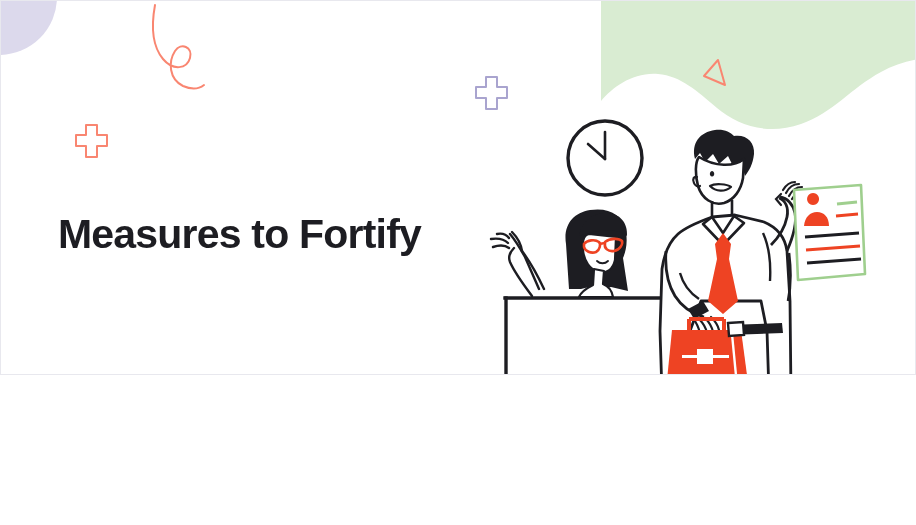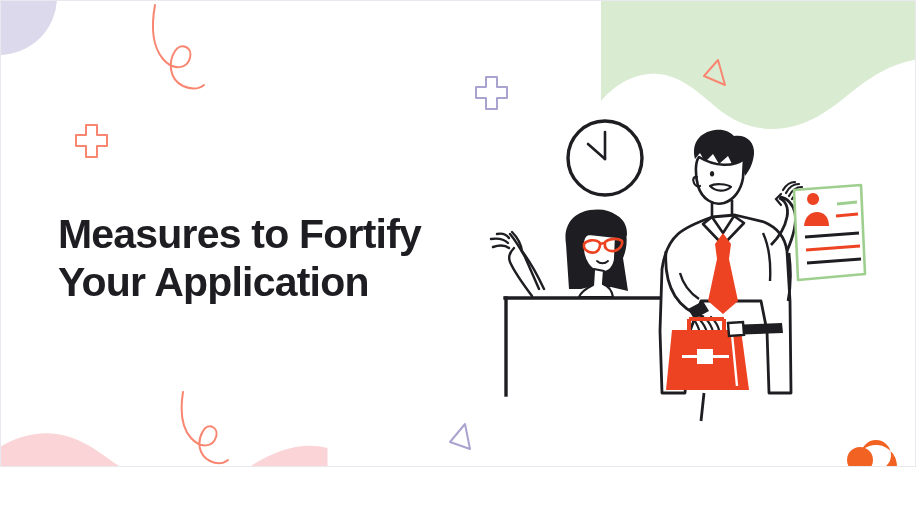--- a/index.html
+++ b/index.html
@@ -6,21 +6,21 @@
     margin: 0;
     padding: 0;
     background: #ffffff;
   }
   body {
     font-family: "Liberation Sans", sans-serif;
   }
   #slide {
     position: relative;
     width: 916px;
-    height: 467px;
+    height: 375px;
     background: #ffffff;
     overflow: hidden;
     border: 1px solid #e8e8ee;
     box-sizing: border-box;
   }
   #bg-layer, #deco-layer, #illo-layer, #logo-layer {
     position: absolute;
     left: 0; top: 0;
     width: 916px;
     height: 525px;
@@ -68,21 +68,20 @@
 
     <path fill="none" stroke="#a9a4cf" stroke-width="2" stroke-linejoin="round" d="M485,76 h11 v10 h10 v11 h-10 v11 h-11 v-11 h-10 v-11 h10 Z"></path>
 
     <path fill="none" stroke="#f98671" stroke-width="2" stroke-linejoin="round" d="M717,59 L724,84 L703,75 Z"></path>
 
     <path fill="none" stroke="#a9a4cf" stroke-width="2" stroke-linejoin="round" d="M464,423 L469,448 L449,441 Z"></path>
   </svg>
 
   <div id="title-block">
     <div class="title-line">Measures to Fortify</div>
-    <div class="title-line">Your Application</div>
   </div>
 
   <svg id="illo-layer" viewBox="0 0 916 525" width="916" height="525">
 
     <g>
       <circle cx="604" cy="157" r="37" fill="#ffffff" stroke="#1d1d22" stroke-width="3.4"></circle>
       <path d="M604,131 L604,158" stroke="#1d1d22" stroke-width="2.6" stroke-linecap="round"></path>
       <path d="M604,158 L587,143" stroke="#1d1d22" stroke-width="2.6" stroke-linecap="round"></path>
     </g>
 

